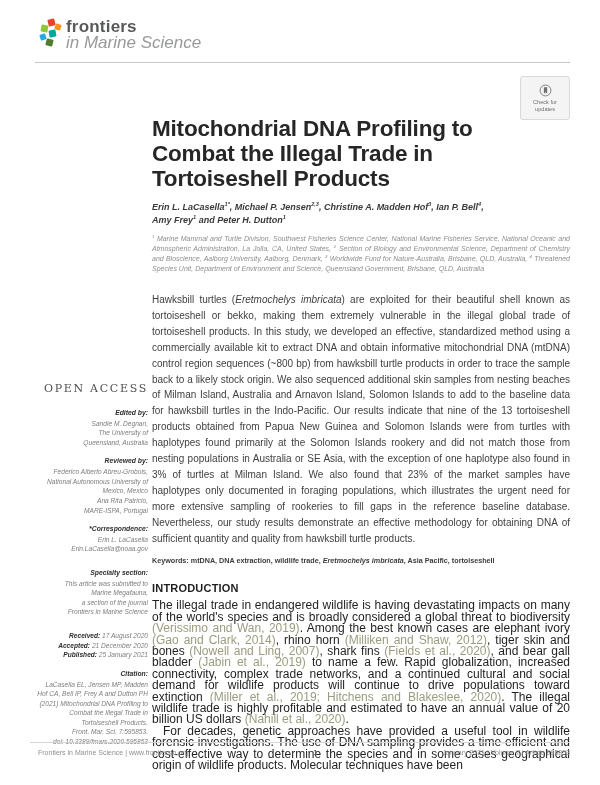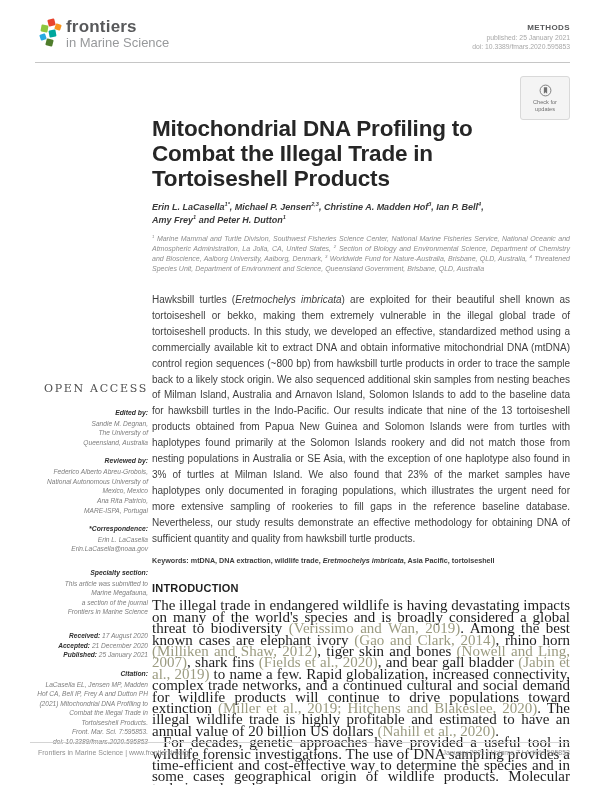--- a/index.html
+++ b/index.html
@@ -4,21 +4,21 @@
 <style>
   html,body{margin:0;padding:0;background:#e9e9e9;}
   .page{width:600px;height:785px;margin:0 auto;background:#ffffff;position:relative;overflow:hidden;
         font-family:"Liberation Sans",sans-serif;color:#333;}
 
   
   .header{position:absolute;left:38px;right:30px;top:18px;display:flex;justify-content:space-between;align-items:flex-start;}
   .logo{display:flex;align-items:flex-start;}
   .logo-mark{width:28px;height:30px;flex:0 0 auto;}
   .brand{font-size:17px;font-weight:bold;color:#58595b;line-height:17px;letter-spacing:.2px;}
-  .brand-sub{font-size:13px;color:#97999b;line-height:15px;}
+  .brand-sub{font-size:17px;color:#97999b;line-height:15px;font-style:italic;}
   .header-meta{text-align:right;padding-top:5px;}
   .hm-type{font-size:8px;font-weight:bold;color:#58595b;letter-spacing:.4px;}
   .hm-line{font-size:6.8px;color:#a8a8a8;margin-top:2px;}
 
   .rule{position:absolute;left:35px;right:30px;top:62px;border-top:1px solid #c6c6c6;}
 
   
   .badge{position:absolute;right:30px;top:76px;width:48px;height:42px;background:#f4f4f4;border:1px solid #d9d9d9;
          border-radius:3px;display:flex;flex-direction:column;align-items:center;justify-content:center;gap:2px;cursor:pointer;}
   .badge-text{font-size:5.6px;color:#6f6f6f;line-height:1.25;text-align:center;}
@@ -34,21 +34,21 @@
   .seg-lbl{font-weight:bold;color:#2e2e2e;}
 
   
   .main{position:absolute;left:152px;top:116px;width:418px;}
   .title{font-size:22.5px;line-height:25px;font-weight:bold;color:#262626;width:402px;letter-spacing:-.2px;}
   .authors{margin-top:10px;font-size:9px;font-weight:bold;font-style:italic;color:#3a3a3a;line-height:13px;white-space:pre-wrap;}
   .affil{margin-top:7px;font-size:7px;font-style:italic;color:#8e8e8e;line-height:10px;text-align:justify;}
   .abstract{margin-top:18px;font-size:10px;color:#3f3f3f;line-height:15.9px;text-align:justify;}
   .keywords{margin-top:9px;font-size:7.2px;font-weight:bold;color:#3c3c3c;line-height:1.5;}
   .intro-h{margin-top:16px;font-size:11px;font-weight:bold;color:#1f1f1f;letter-spacing:.2px;}
-  .para{font-family:Liberation Serif, serif;font-size:15px;color:#1f1f1f;line-height:11.4px;text-align:justify;margin:6px 0 0 0;}
+  .para{font-family:Liberation Sans, sans-serif;font-size:12px;color:#1f1f1f;line-height:11.4px;text-align:justify;margin:6px 0 0 0;}
   .para.indent{text-indent:11px;margin-top:0;}
   .seg-i{font-style:italic;}
   .seg-c{color:#9b9b80;}
   sup{font-size:.62em;vertical-align:super;line-height:0;}
 
   
   .footer-rule{position:absolute;left:30px;right:30px;top:742px;border-top:1px solid #d4d4d4;}
   .footer{position:absolute;left:38px;right:30px;top:749px;display:flex;justify-content:space-between;align-items:baseline;
           font-size:7px;color:#8f8f8f;}
   .footer .pg{color:#555;font-weight:bold;}
@@ -65,25 +65,20 @@
         <rect x="17" y="6" width="6" height="6" rx="1" fill="#f7941e" transform="rotate(18 20 9)"></rect>
         <rect x="3" y="7" width="7" height="7" rx="1" fill="#8dc63f" transform="rotate(10 6.5 10.5)"></rect>
         <rect x="11" y="12" width="7" height="7" rx="1" fill="#00a79d" transform="rotate(-10 14.5 15.5)"></rect>
         <rect x="2" y="16" width="6" height="6" rx="1" fill="#27aae1" transform="rotate(-18 5 19)"></rect>
         <rect x="8" y="21" width="7" height="7" rx="1" fill="#4f7d2c" transform="rotate(14 11.5 24.5)"></rect>
       </svg>
       <div>
         <div class="brand">frontiers</div>
         <div class="brand-sub">in Marine Science</div>
       </div>
-    </div>
-    <div class="header-meta">
-      <div class="hm-type">METHODS</div>
-      <div class="hm-line">published: 25 January 2021</div>
-      <div class="hm-line">doi: 10.3389/fmars.2020.595853</div>
     </div>
   </div>
 
   <div class="rule"></div>
 
   <div class="badge">
     <svg width="13" height="13" viewBox="0 0 24 24">
       <circle cx="12" cy="12" r="10" fill="none" stroke="#6f6f6f" stroke-width="1.6"></circle>
       <path d="M9 6h6v12l-3-3-3 3z" fill="#6f6f6f"></path>
     </svg>

